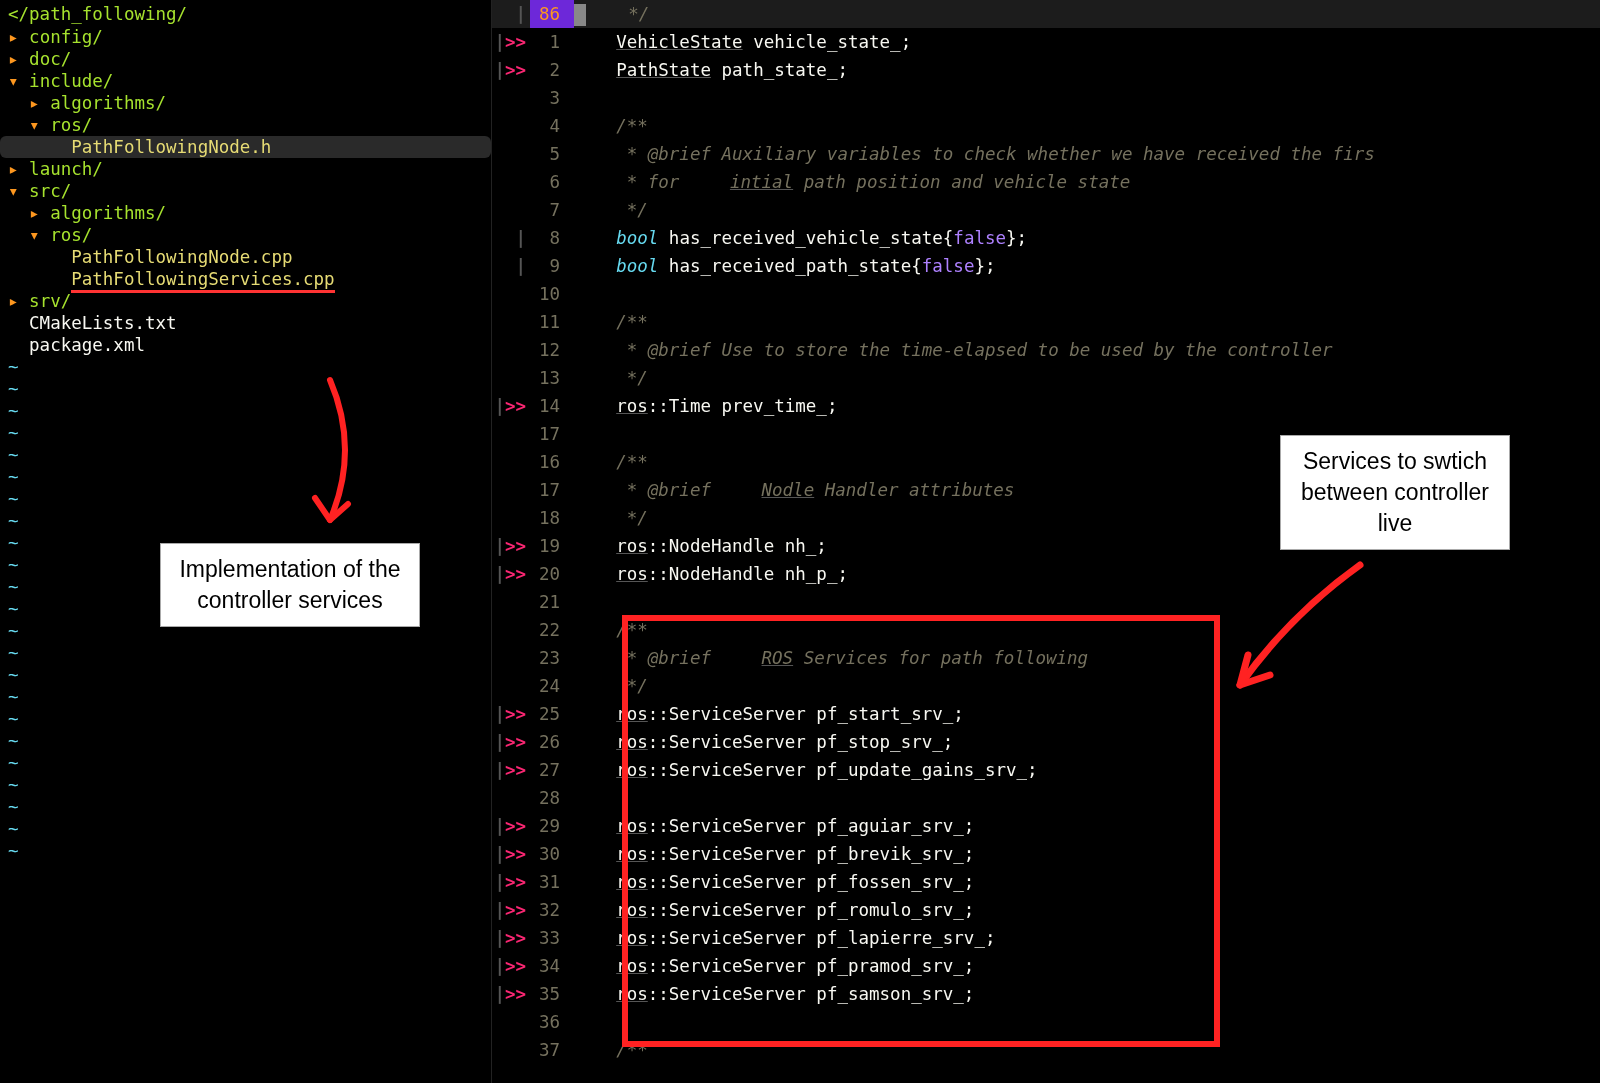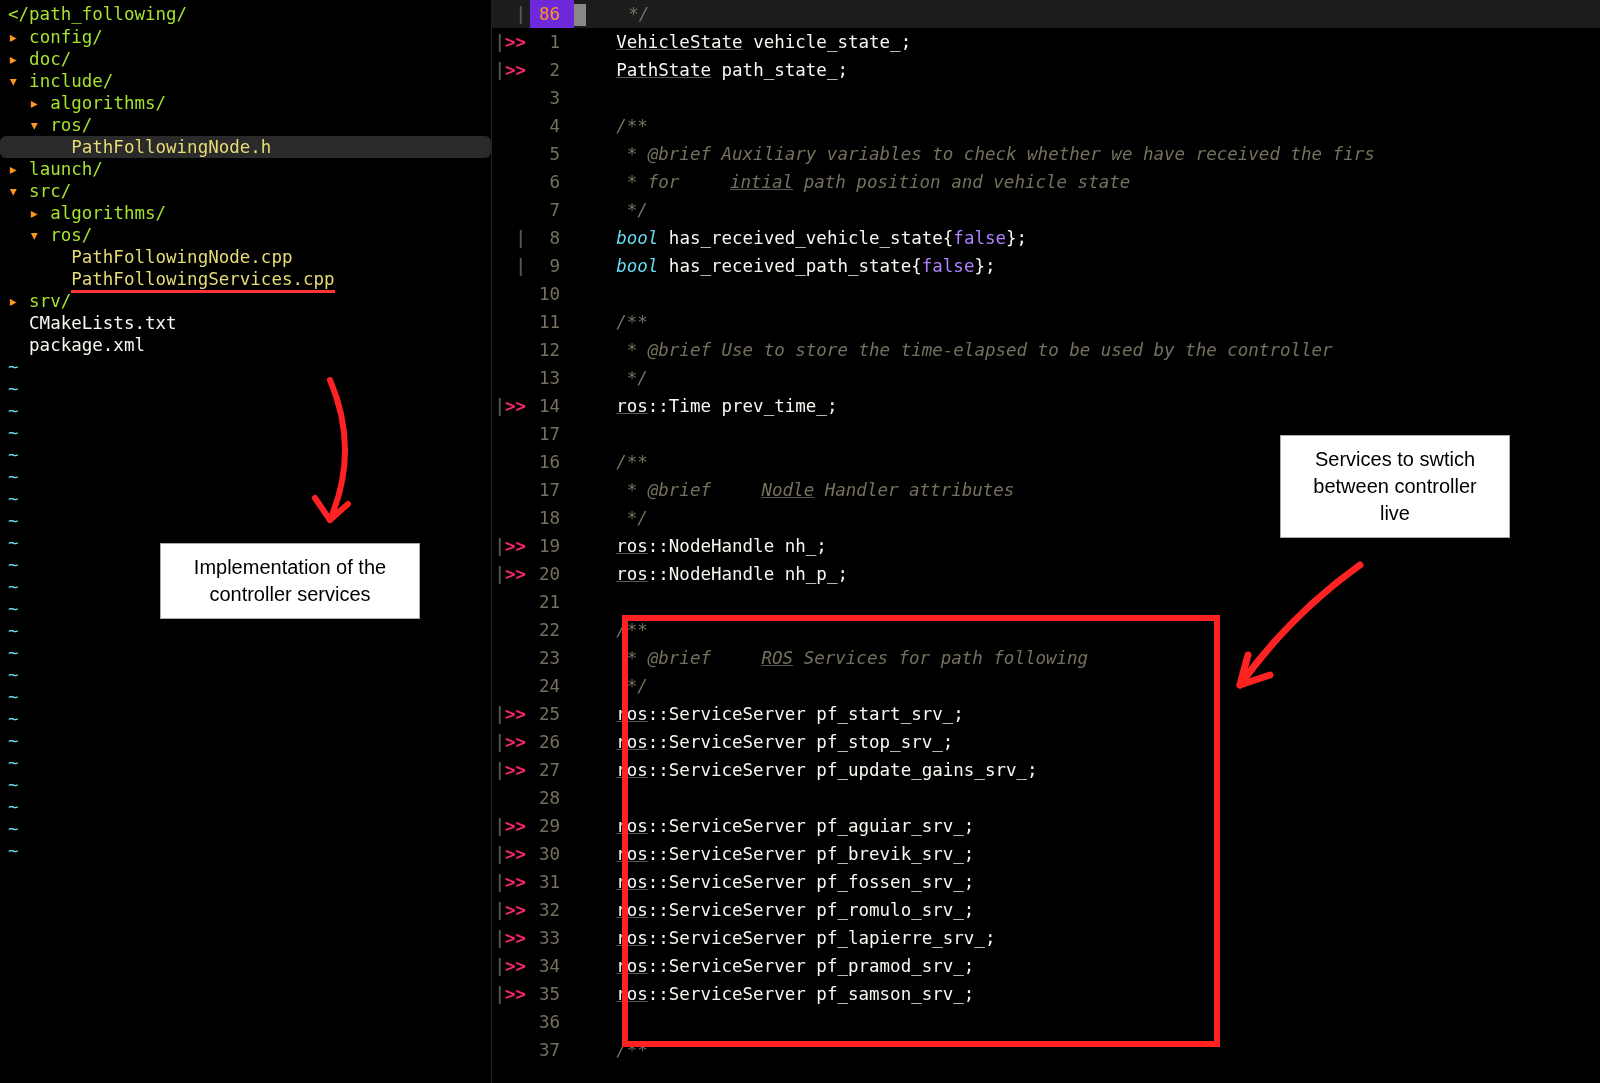--- a/index.html
+++ b/index.html
@@ -82,21 +82,21 @@
   width: 12px;
   height: 22px;
   background: #888;
   vertical-align: middle;
 }
 .annotation {
   position: absolute;
   background: #fff;
   color: #000;
   font-family: Arial, Helvetica, sans-serif;
-  font-size: 20px;
+  font-size: 23px;
   padding: 10px 16px;
   text-align: center;
   line-height: 1.35;
   border: 1px solid #aaa;
   z-index: 10;
 }
 .red-box {
   position: absolute;
   border: 6px solid #ff2222;
   background: transparent;

